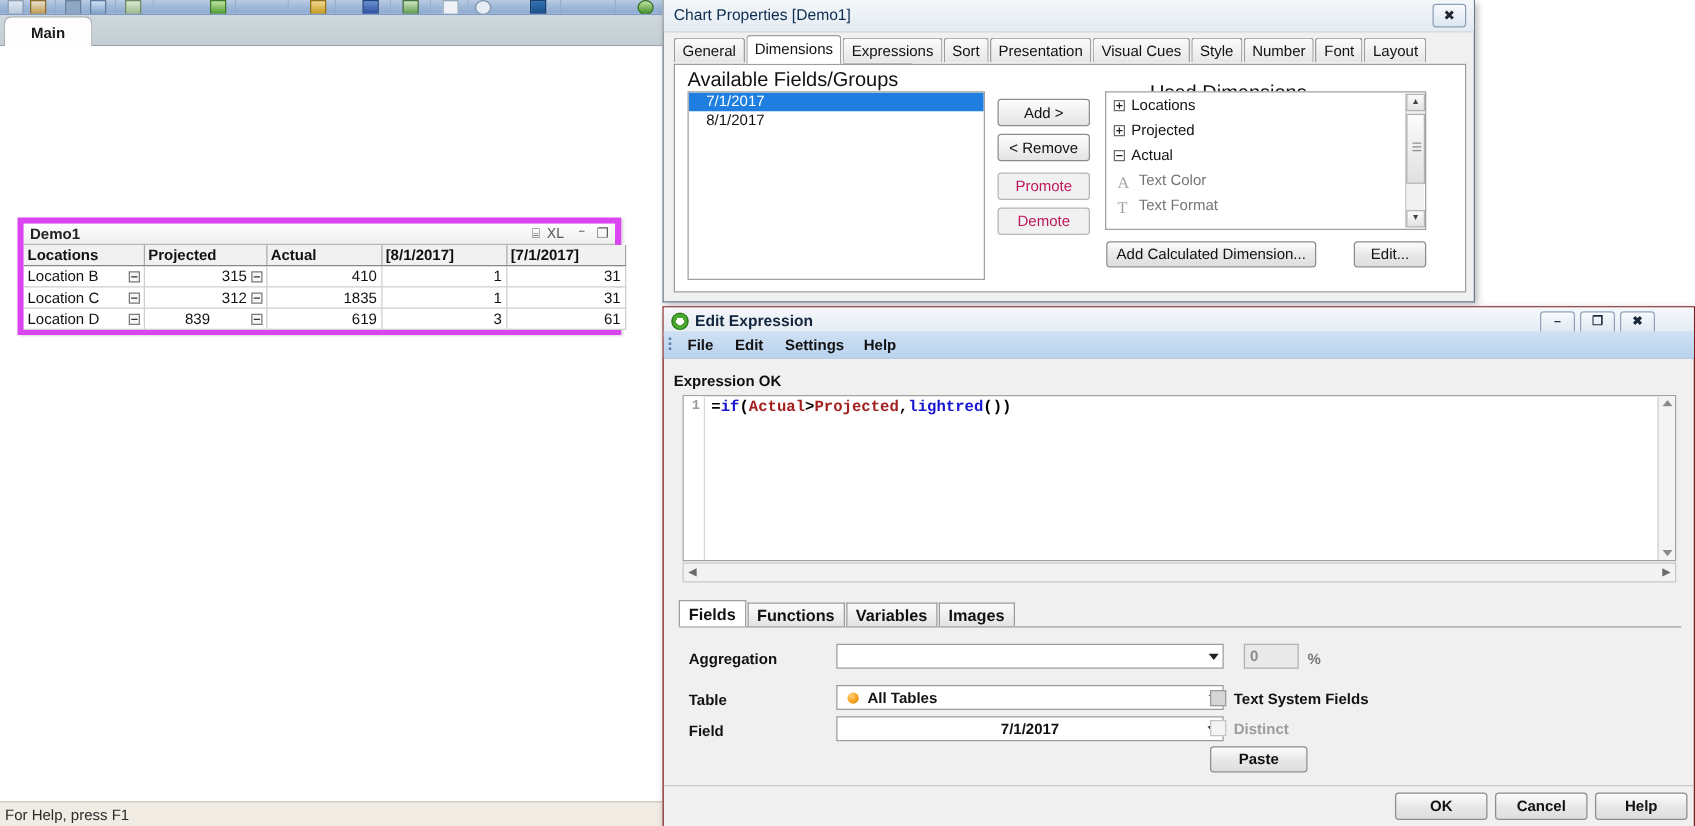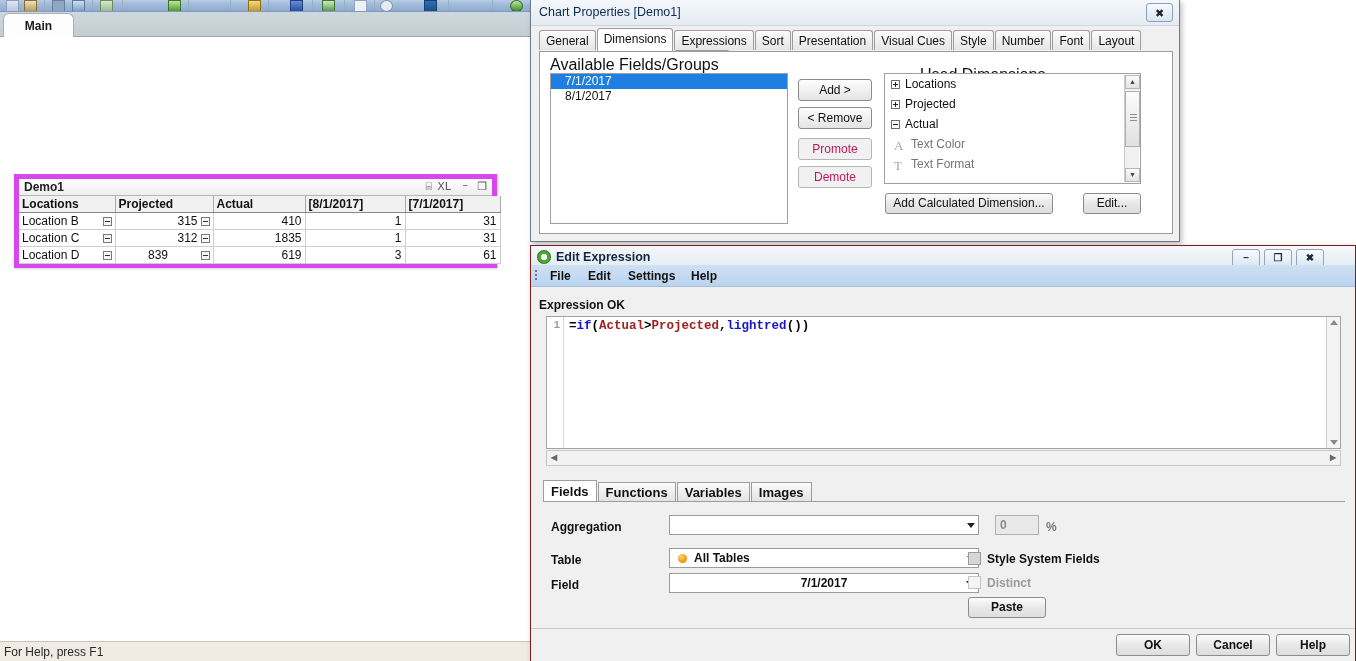--- a/index.html
+++ b/index.html
@@ -720,21 +720,21 @@
       <span class="combo-arrow"></span>
     </div>
 
     <div class="fld-label" style="left:8px;top:76px;">Field</div>
     <div class="combo center" style="left:126px;top:71px;width:310px;">
       <span>7/1/2017</span>
       <span class="combo-arrow" style="right:4px;"></span>
     </div>
 
     <div class="chk grayfill" style="left:425px;top:50px;"></div>
-    <div class="chk-label" style="left:444px;top:50px;">Style System Fields</div>
+    <div class="chk-label" style="left:444px;top:50px;">Text System Fields</div>
 
     <div class="chk dis" style="left:425px;top:74px;"></div>
     <div class="chk-label dis" style="left:444px;top:74px;">Distinct</div>
 
     <div class="btn" style="position:absolute;left:425px;top:95px;width:78px;height:21px;line-height:19px;">Paste</div>
   </div>
 
   <div id="ee-footer-sep"></div>
   <div class="btn ee-fbtn" style="left:585px;">OK</div>
   <div class="btn ee-fbtn" style="left:665px;">Cancel</div>

